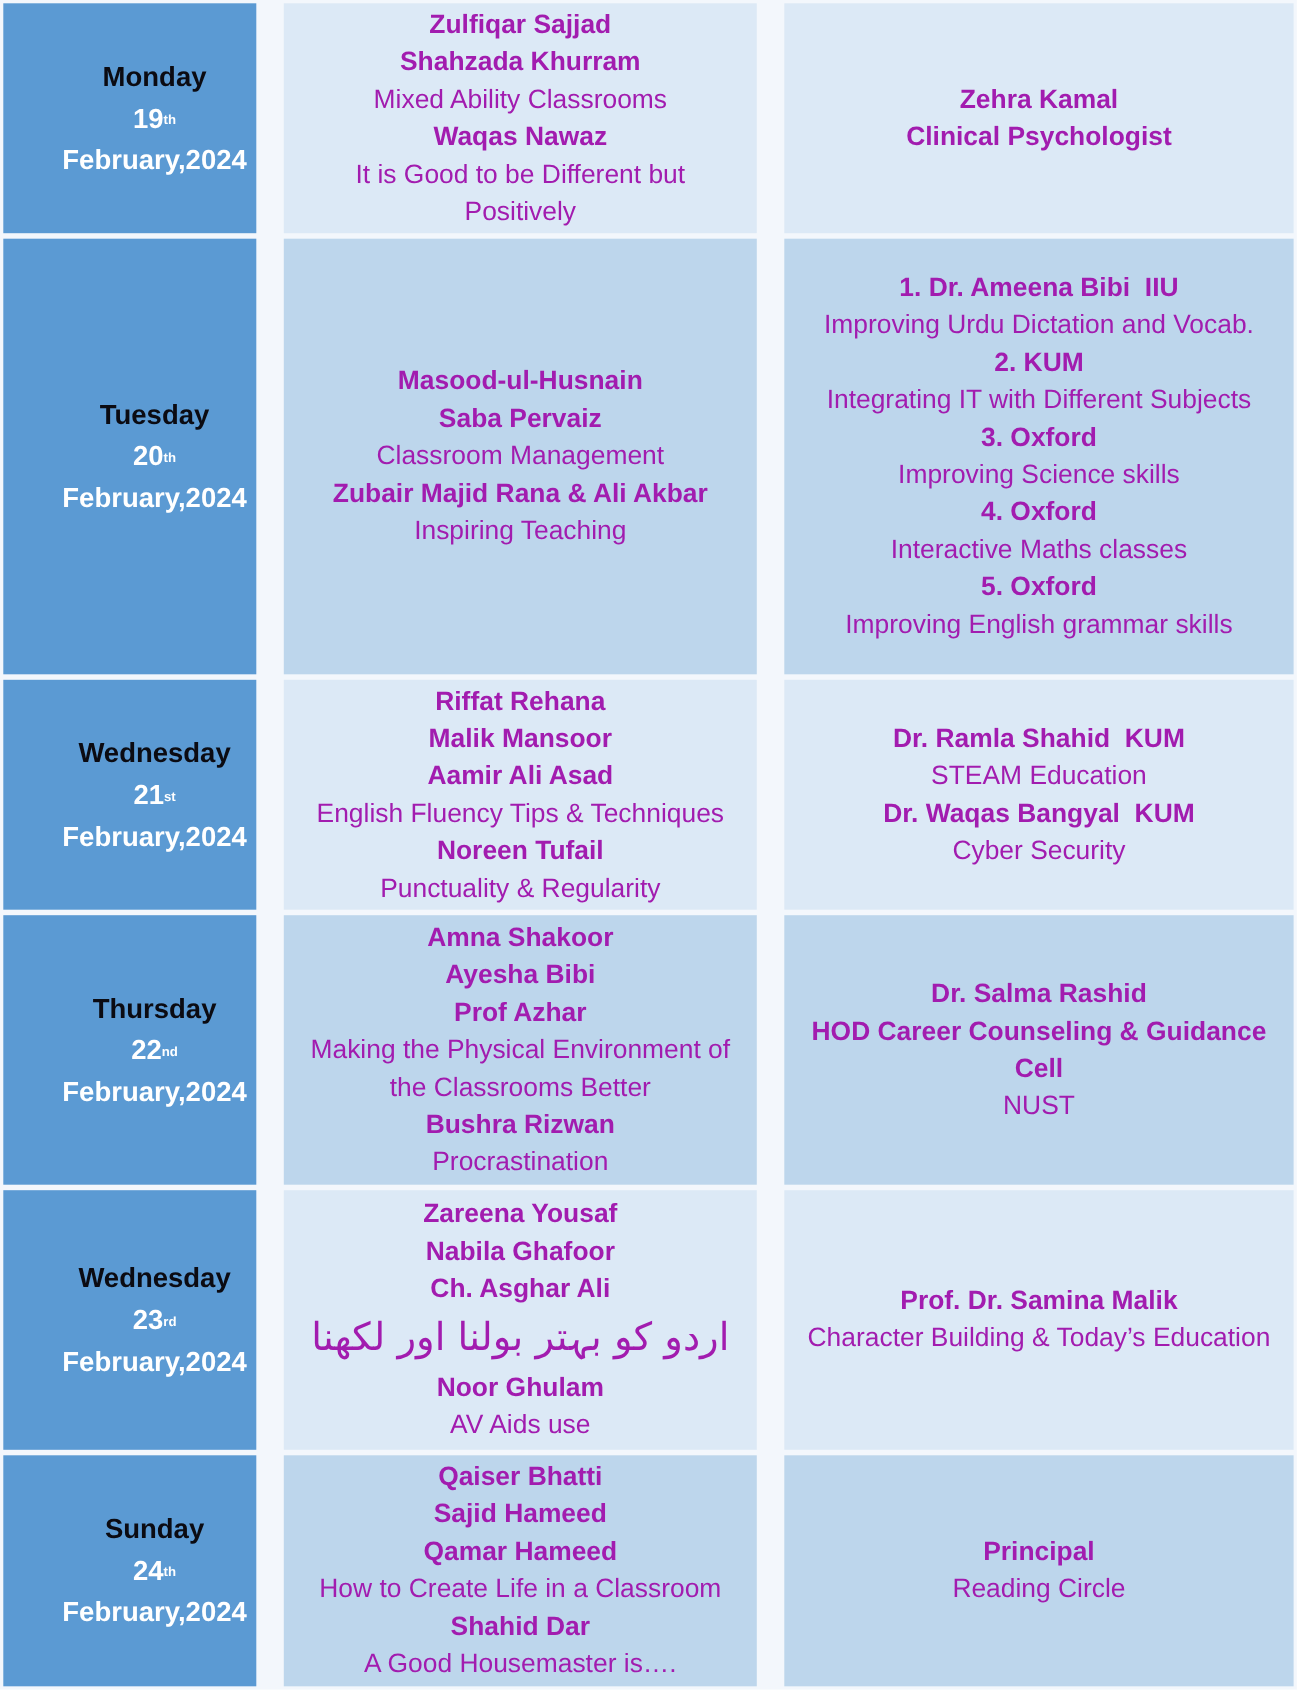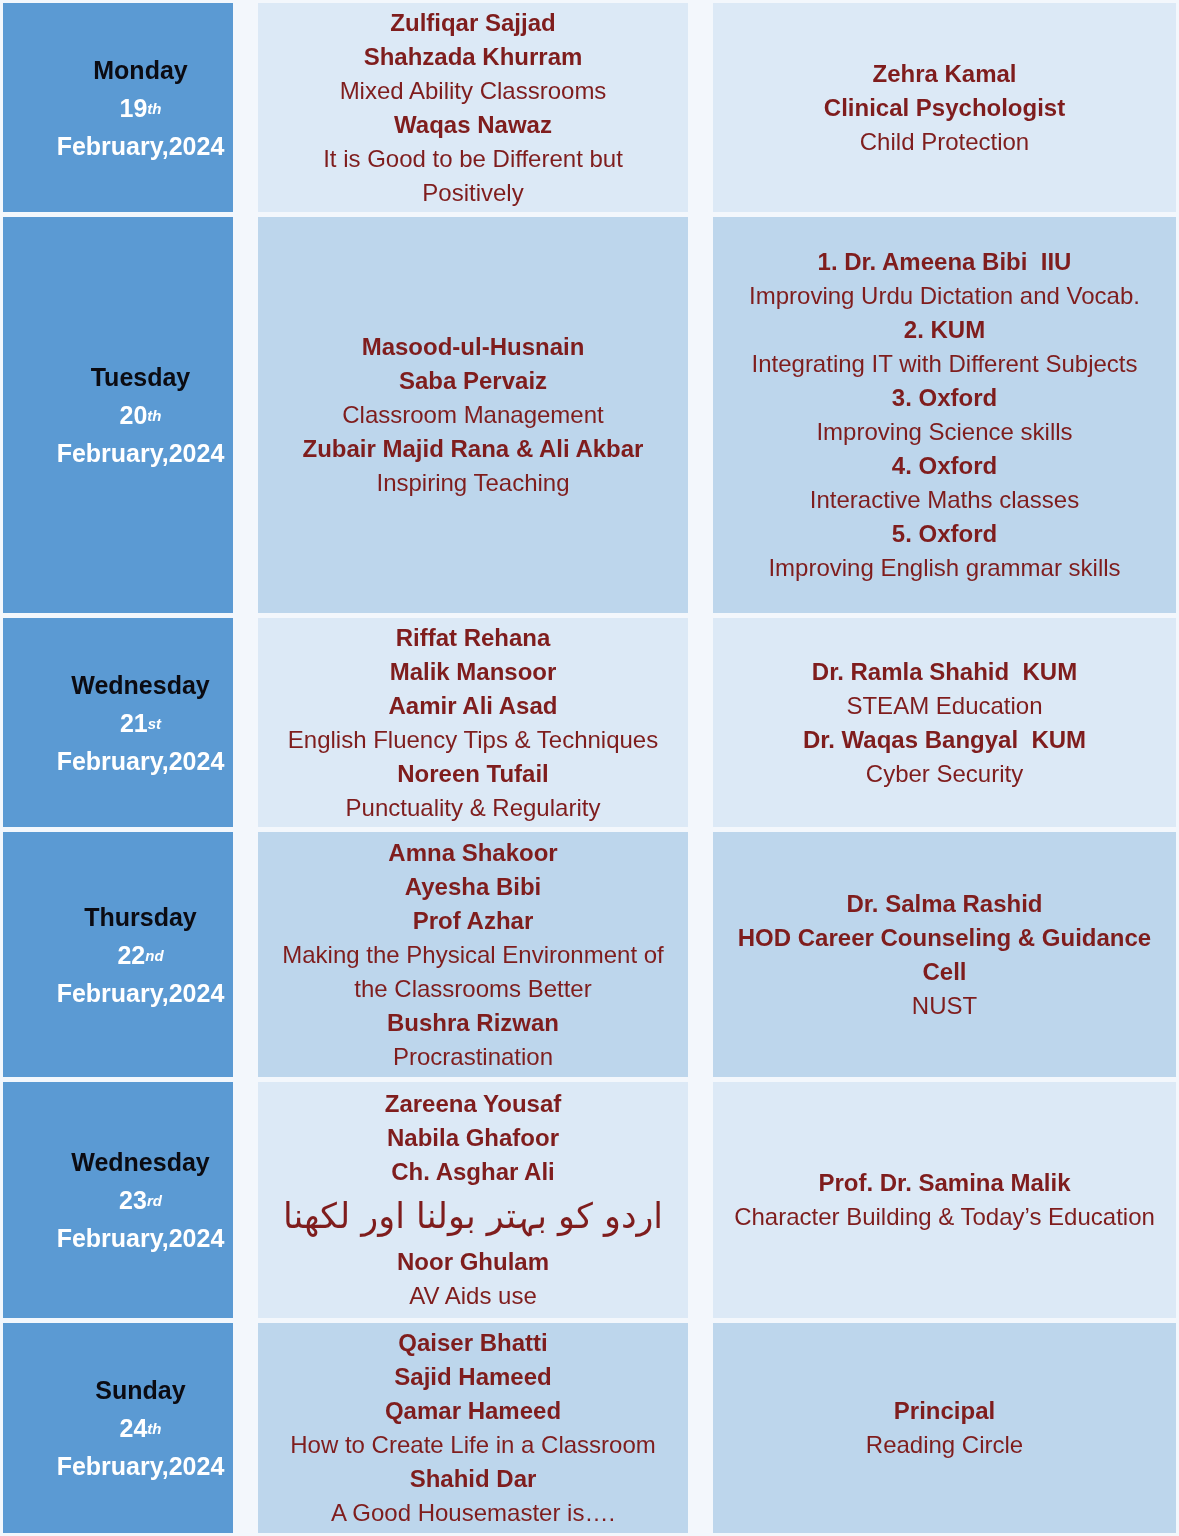--- a/index.html
+++ b/index.html
@@ -18,26 +18,26 @@
   .cell {
     display:flex; flex-direction:column;
     justify-content:center; align-items:center;
     text-align:center;
     overflow:hidden;
   }
 
   
   .day { background:#5b9ad3; color:#ffffff; font-weight:bold; font-size:25px; line-height:38px;padding-left:45px; }
   .day .day-name { color:#0b0b12; }
-  .day .sup { font-size:15px; vertical-align:top; position:relative; top:1px; font-weight:bold;font-style:italic; }
+  .day .sup { font-size:12px; vertical-align:top; position:relative; top:1px; font-weight:bold; }
 
   
   .light  { background:#dce9f6; }
   .medium { background:#bdd6ec; }
-  .content { font-size:24px; line-height:34px; color:#7f1d1d; padding:4px 12px;margin-left:20px; }
+  .content { font-size:24px; line-height:34px; color:#a21caf; padding:4px 12px;margin-left:20px; }
   .content > div { width:100%; }
   .rcol { padding:4px 5px; }
   .b { font-weight:bold; }
   .urdu {
     direction:rtl;
     font-family:"DejaVu Sans", sans-serif;
     font-size:35px; line-height:46px;
     padding:4px 0 6px 0;
   }
 </style>
@@ -54,21 +54,20 @@
   <div class="cell content light">
     <div class="b">Zulfiqar Sajjad</div>
     <div class="b">Shahzada Khurram</div>
     <div>Mixed Ability Classrooms</div>
     <div class="b">Waqas Nawaz</div>
     <div>It is Good to be Different but Positively</div>
   </div>
   <div class="cell content rcol light">
     <div class="b">Zehra Kamal</div>
     <div class="b">Clinical Psychologist</div>
-    <div>Child Protection</div>
   </div>
 
   <div class="cell day">
     <div class="day-name">Tuesday</div>
     <div class="day-date"><span>20</span><span class="sup">th</span></div>
     <div class="day-my">February,2024</div>
   </div>
   <div class="cell content medium">
     <div class="b">Masood-ul-Husnain</div>
     <div class="b">Saba Pervaiz</div>

